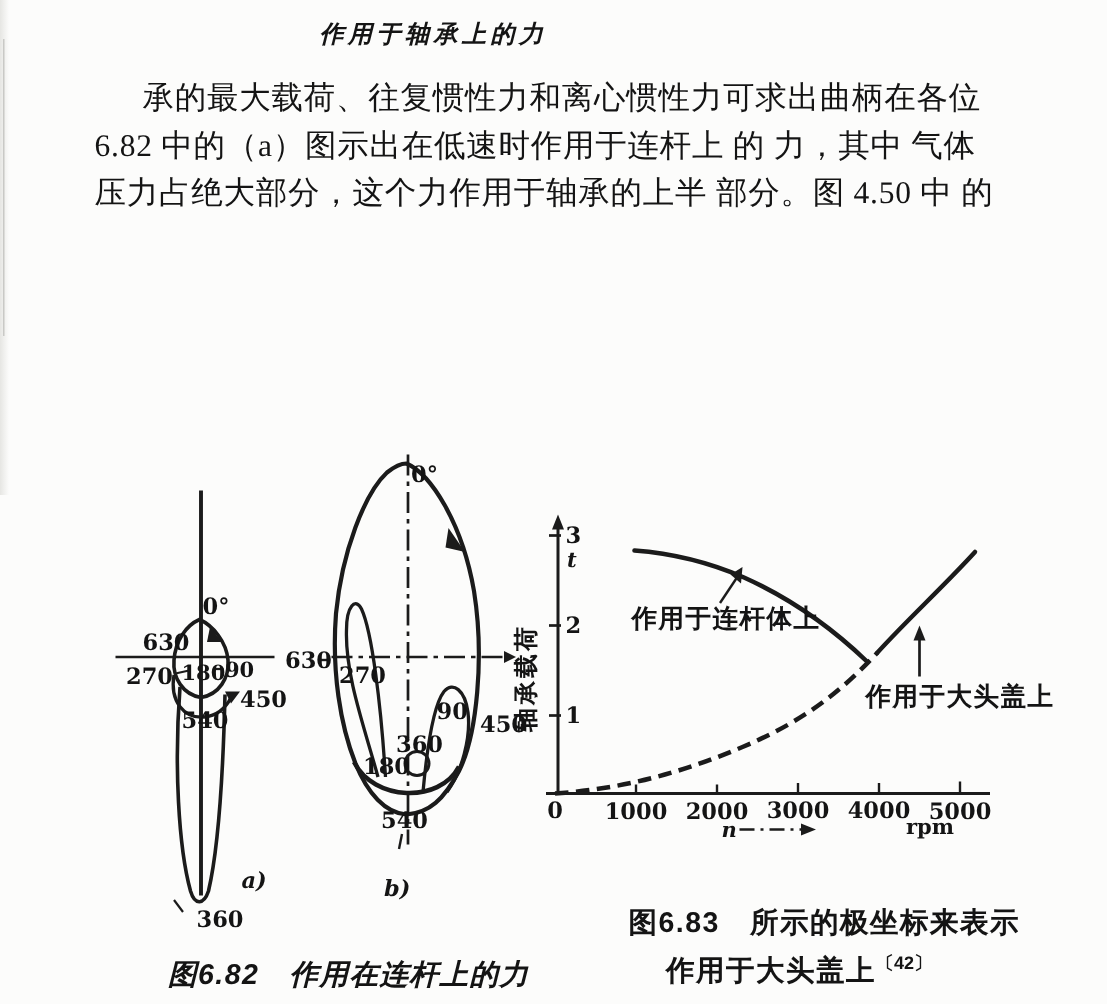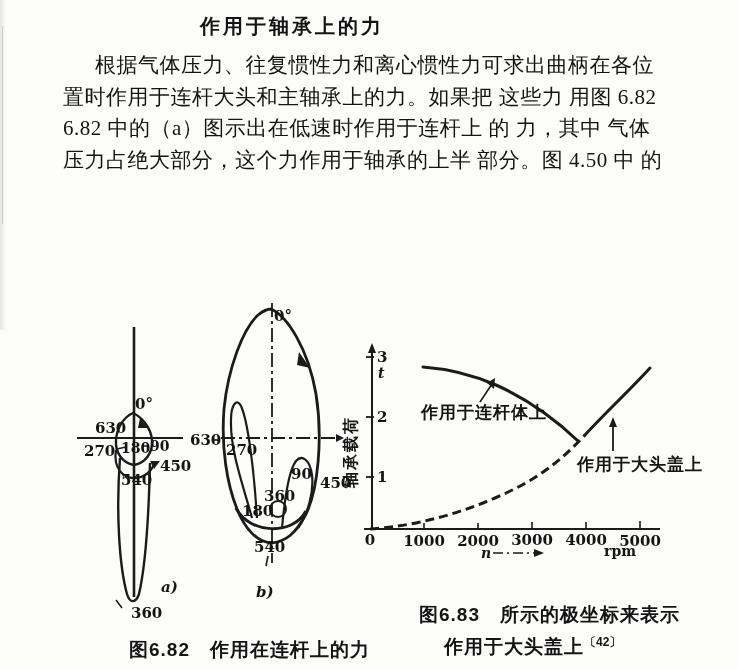--- a/index.html
+++ b/index.html
@@ -1,50 +1,49 @@
 <!DOCTYPE html>
 <html><head>
 <meta charset="utf-8">
 <style>
   html,body{margin:0;padding:0;}
   body{width:738px;height:669px;position:relative;background:#fcfcfb;overflow:hidden;
        font-family:"Liberation Serif",serif;color:#141414;}
   .scan-edge{position:absolute;left:0;top:0;width:6px;height:330px;
        background:linear-gradient(to right,#e6e6e3,rgba(255,255,255,0));}
   .scan-line{position:absolute;left:2px;top:26px;width:1px;height:198px;background:#c9c9c6;}
-  .doc-title{position:absolute;left:200px;top:13px;font-family:"Liberation Sans",sans-serif;
-       font-weight:bold;font-size:20px;letter-spacing:3px;white-space:nowrap;}
+  .doc-title{position:absolute;left:213px;top:13px;font-family:"Liberation Sans",sans-serif;
+       font-weight:bold;font-size:16px;letter-spacing:3px;white-space:nowrap;font-style:italic;}
   .para{position:absolute;left:63px;top:50px;width:620px;font-size:21px;line-height:31.5px;
        letter-spacing:0.5px;white-space:nowrap;}
   .para .line:first-child{padding-left:32px;}
   .caption{position:absolute;font-family:"Liberation Sans",sans-serif;font-weight:bold;
        font-size:19px;letter-spacing:1px;white-space:nowrap;}
-  #cap682{left:129px;top:637px;}
+  #cap682{left:112px;top:637px;font-style:italic;}
   #cap683a{left:419px;top:602px;}
   #cap683b{left:444px;top:634px;}
   #cap683b sup{font-size:12px;letter-spacing:0;text-align:center;}
   svg{position:absolute;left:0;top:285px;}
   svg text{fill:#141414;}
   .num{font-family:"DejaVu Serif",serif;font-weight:700;font-size:15px;}
   .numsm{font-family:"DejaVu Serif",serif;font-weight:700;font-size:14px;}
   .cjk-label{font-family:"Liberation Sans",sans-serif;font-weight:bold;font-size:17px;letter-spacing:1px;}
   .axis-cjk{font-family:"Liberation Sans",sans-serif;font-weight:bold;font-size:16px;letter-spacing:2px;}
   .ln{stroke:#1b1b1b;fill:none;}
 </style>
 </head>
 <body>
 
 <div class="scan-edge"></div>
 <div class="scan-line"></div>
 
 <div class="doc-title">作用于轴承上的力</div>
 
 <div class="para">
-  <div class="line">根据气体压力、往复惯性力和离心惯性力可求出曲柄在各位</div>
-  <div class="line">置时作用于连杆大头和主轴承上的力。如果把 这些力 用图 6.82</div>
+  <div class="line">承的最大载荷、往复惯性力和离心惯性力可求出曲柄在各位</div>
   <div class="line">6.82 中的（a）图示出在低速时作用于连杆上 的 力，其中 气体</div>
   <div class="line">压力占绝大部分，这个力作用于轴承的上半 部分。图 4.50 中 的</div>
 </div>
 
 <svg width="738" height="345" viewBox="0 285 738 345">
 
   <g>
     <line class="ln" x1="134" y1="327" x2="134" y2="597" stroke-width="2.6"></line>
     <line class="ln" x1="77" y1="438" x2="183" y2="438" stroke-width="1.8"></line>
 

